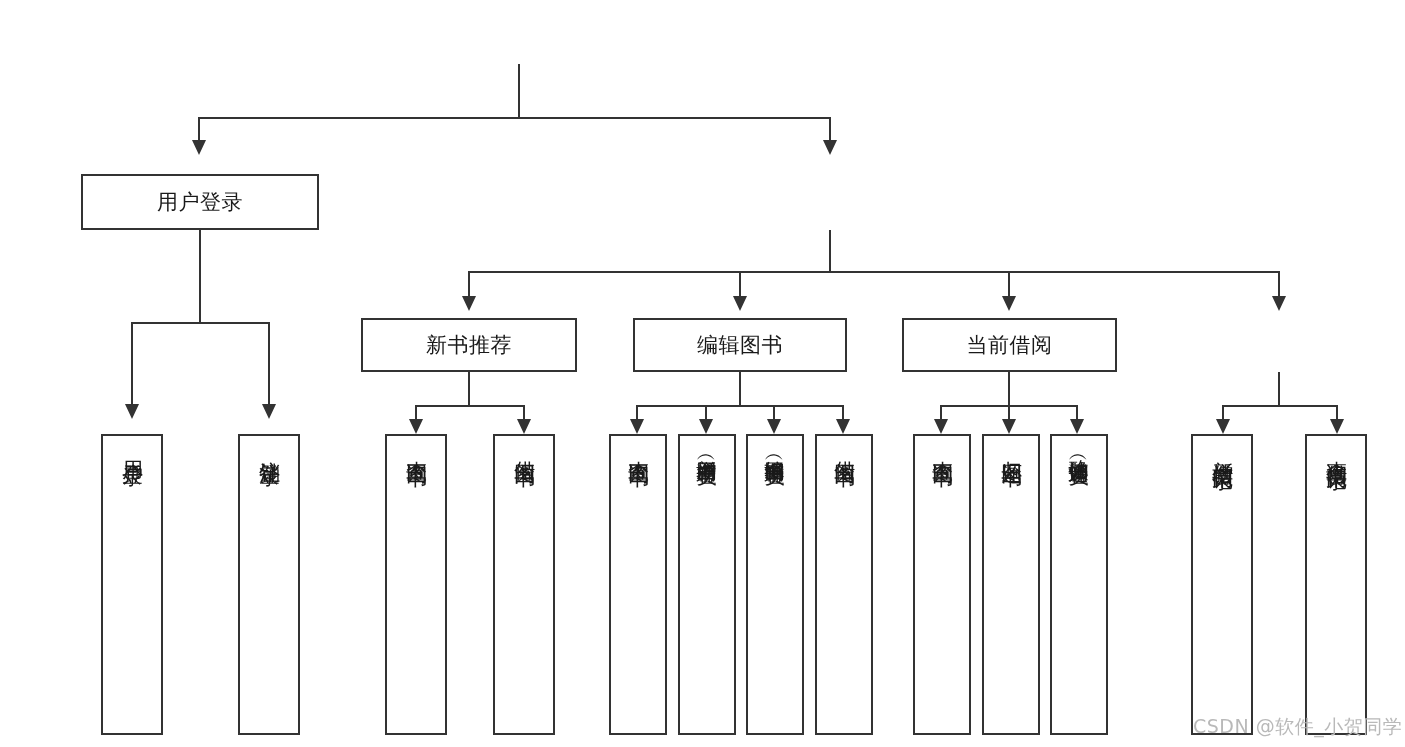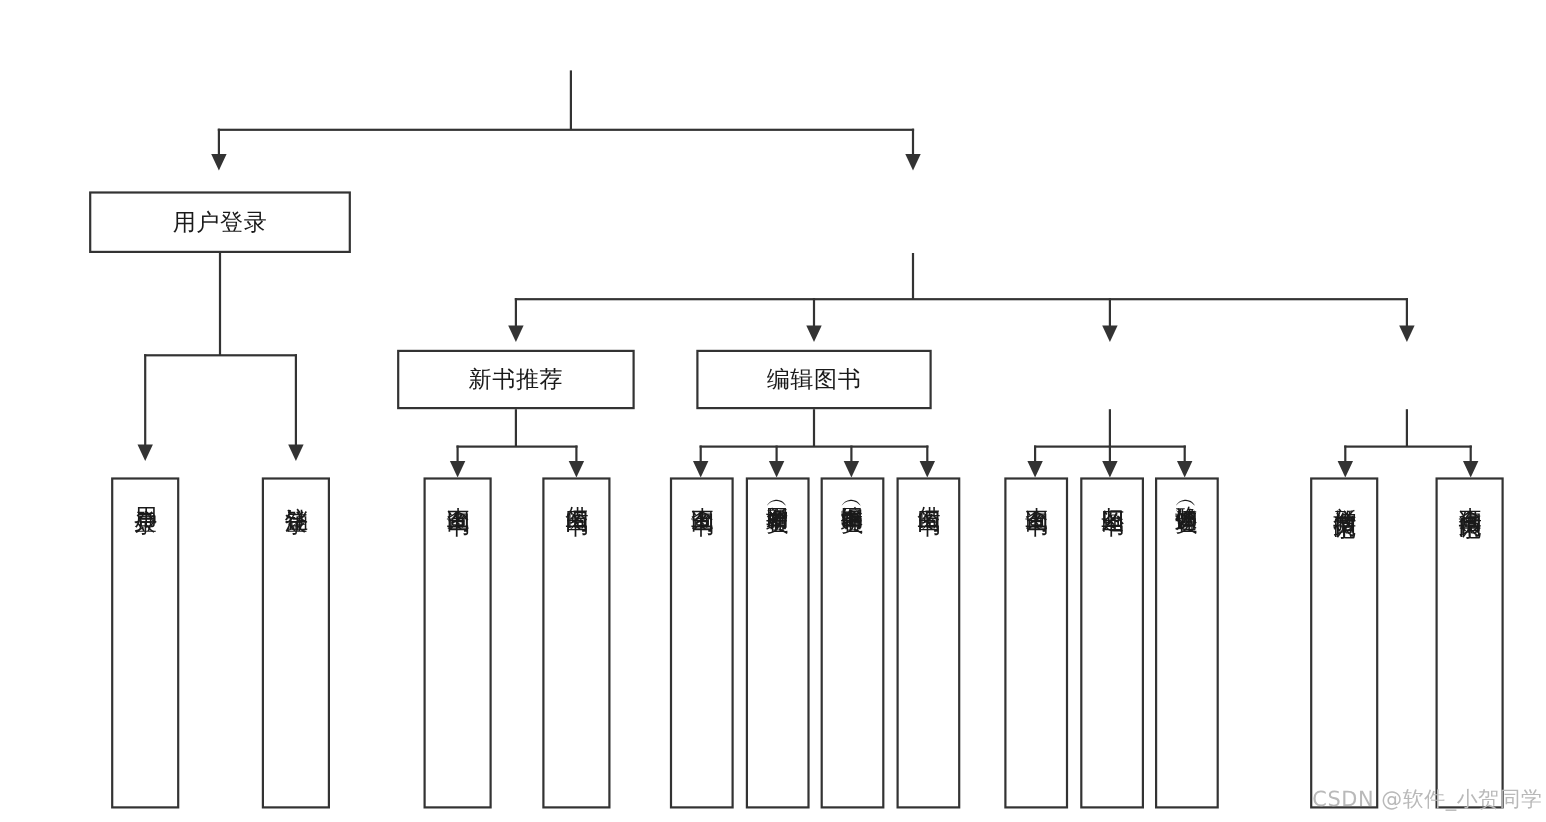--- a/index.html
+++ b/index.html
@@ -108,20 +108,23 @@
   <div class="arrow" style="left:1002px; top:296px;"></div>
   <div class="edge vline" style="left:1278px; top:271px; width:2px; height:32px;"></div>
   <div class="arrow" style="left:1272px; top:296px;"></div>
 
   <div class="node h" style="left:361px; top:318px; width:216px; height:54px;">
     <span>新书推荐</span>
   </div>
   <div class="node h" style="left:633px; top:318px; width:214px; height:54px;">
     <span>编辑图书</span>
   </div>
+  <div class="node h" style="left:902px; top:318px; width:215px; height:54px;">
+    <span>当前借阅</span>
+  </div>
 
   <div class="edge vline" style="left:468px; top:372px; width:2px; height:34px;"></div>
   <div class="edge hline" style="left:415px; top:405px; width:110px; height:2px;"></div>
   <div class="edge vline" style="left:415px; top:405px; width:2px; height:22px;"></div>
   <div class="arrow" style="left:409px; top:419px;"></div>
   <div class="edge vline" style="left:523px; top:405px; width:2px; height:22px;"></div>
   <div class="arrow" style="left:517px; top:419px;"></div>
 
   <div class="edge vline" style="left:739px; top:372px; width:2px; height:34px;"></div>
   <div class="edge hline" style="left:636px; top:405px; width:208px; height:2px;"></div>

